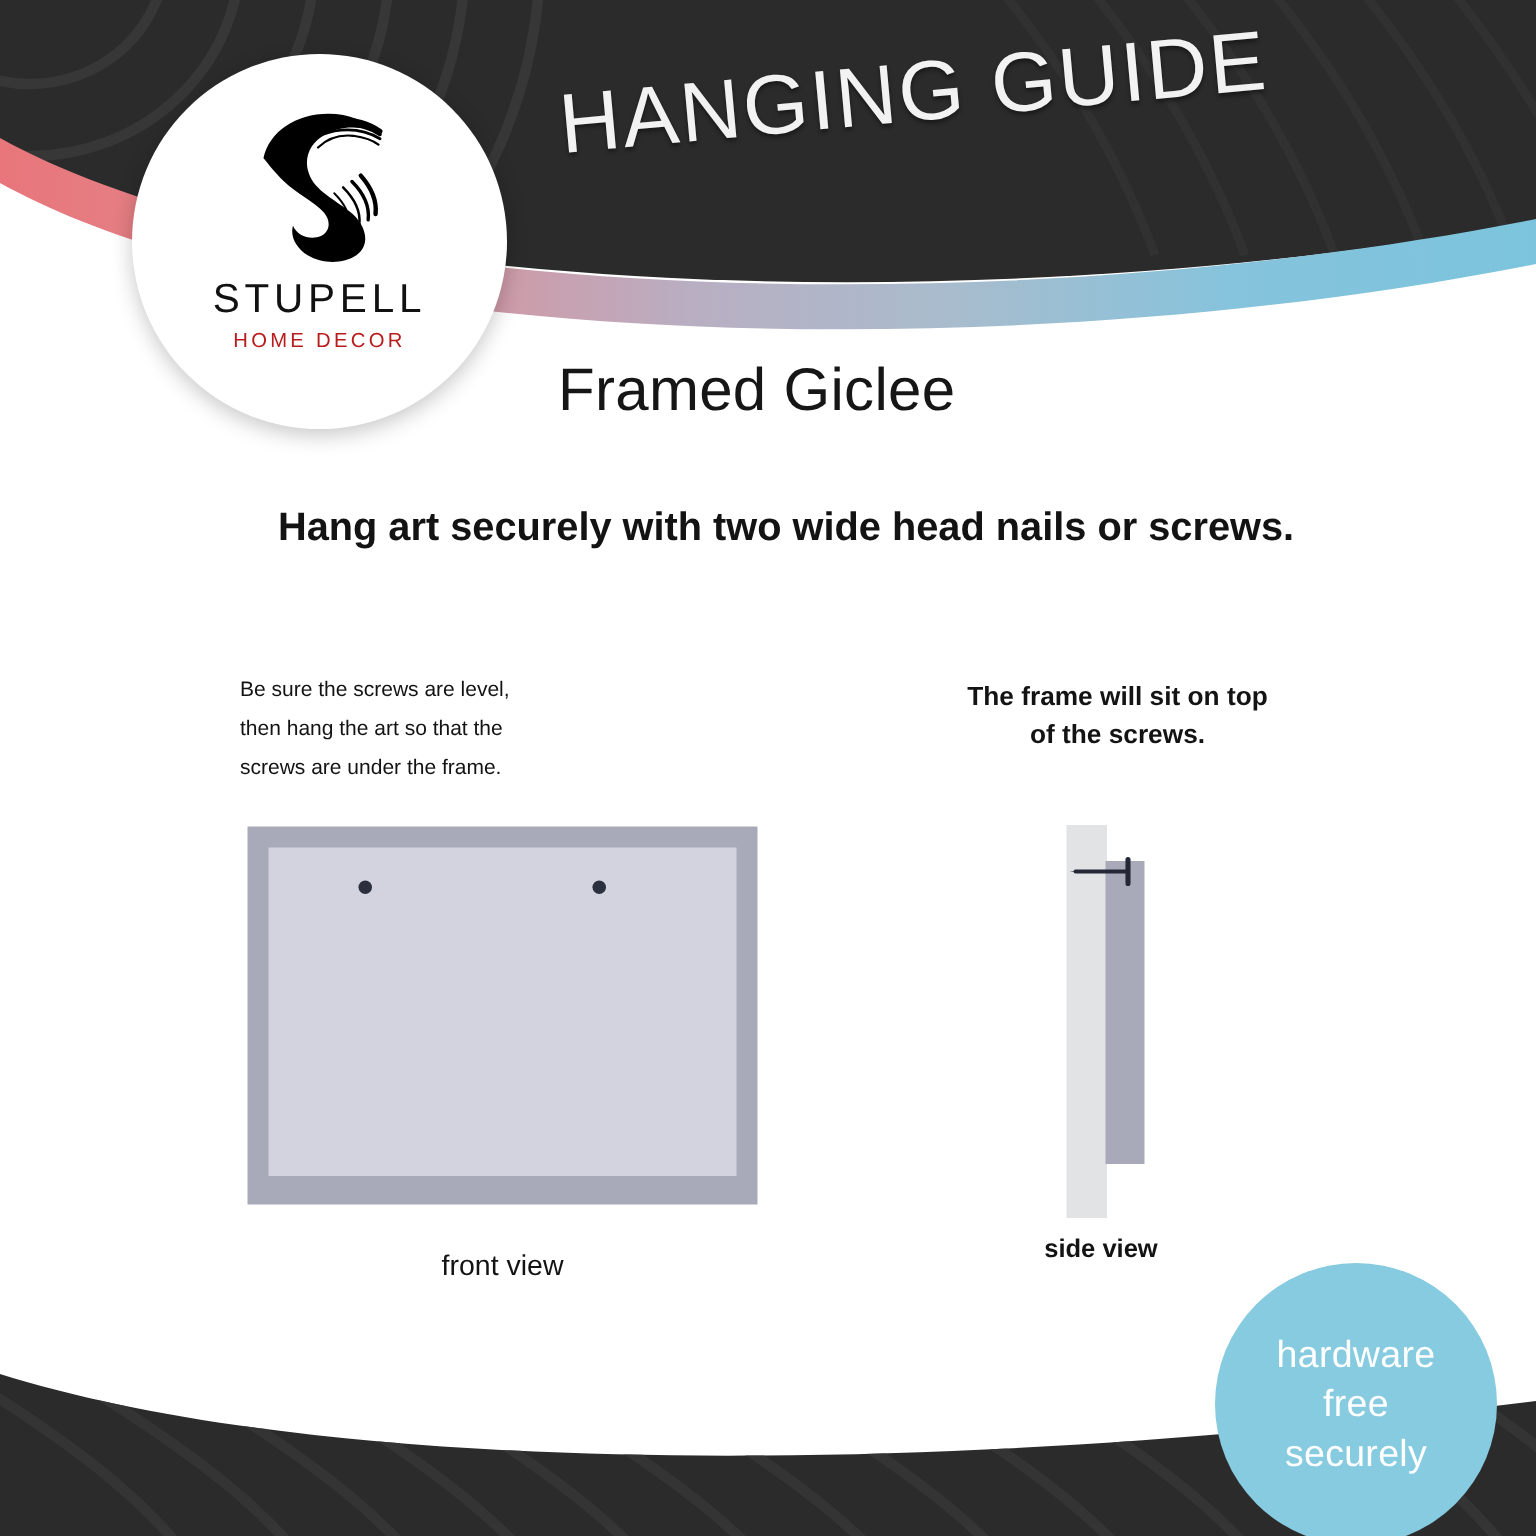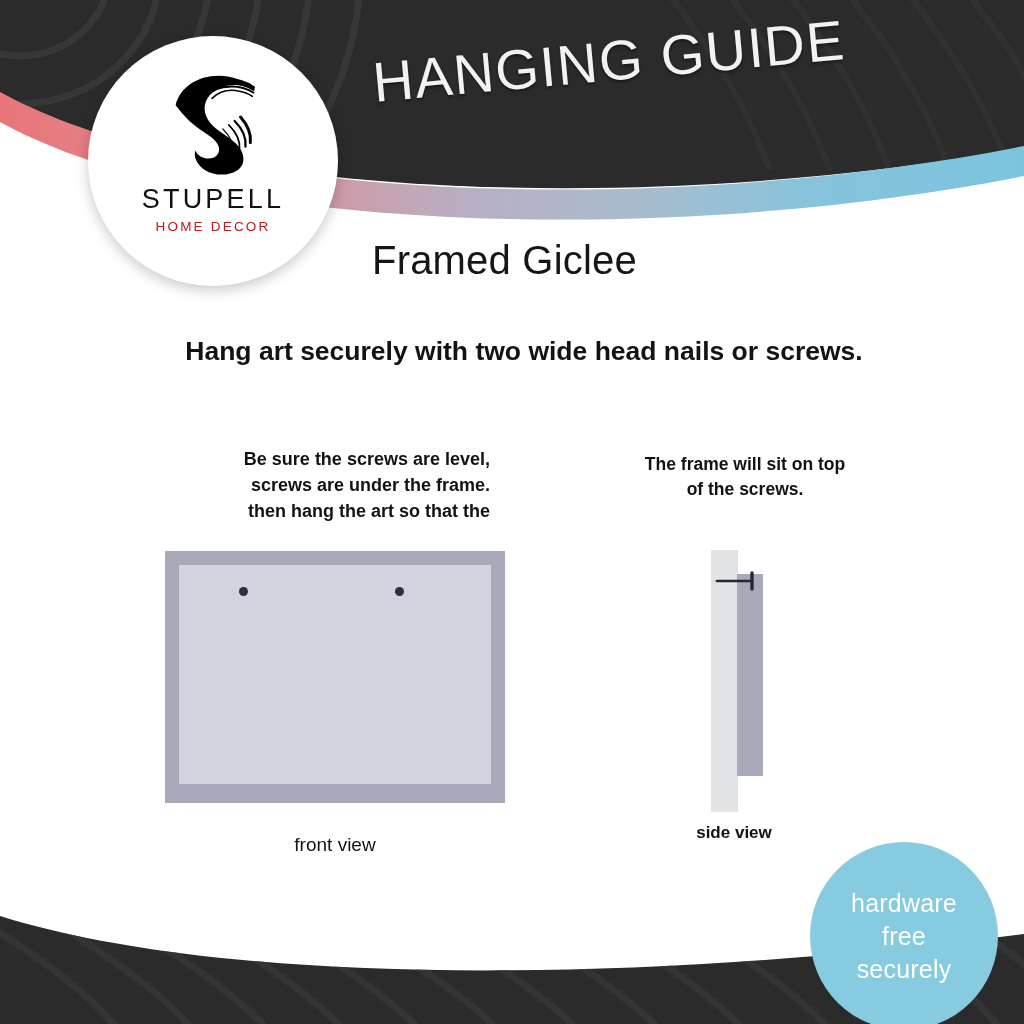--- a/index.html
+++ b/index.html
@@ -107,24 +107,24 @@
     color: #131313;
     letter-spacing: 0px;
     padding-left: 12px;
   }
 
   
   .caption-left {
     position: absolute;
     left: 160px; top: 446px;
     width: 330px;
-    text-align: right;
-    font-size: 18px;
+    text-align: left;
+    font-size: 14px;
     line-height: 26px;
-    font-weight: 700;
+    font-weight: 400;
     color: #131313;
   }
   .caption-right {
     position: absolute;
     left: 595px; top: 452px;
     width: 300px;
     text-align: center;
     font-size: 17.5px;
     line-height: 25px;
     font-weight: 600;
@@ -314,22 +314,22 @@
   </div>
 
   <div class="header-title">HANGING GUIDE</div>
 
   <div class="product-name">Framed Giclee</div>
 
   <div class="main-instruction">Hang art securely with two wide head nails or screws.</div>
 
   <div class="caption-left">
     <div>Be sure the screws are level,</div>
+    <div>then hang the art so that the</div>
     <div>screws are under the frame.</div>
-    <div>then hang the art so that the</div>
   </div>
 
   <div class="caption-right">
     <div>The frame will sit on top</div>
     <div>of the screws.</div>
   </div>
 
   <div class="front-view">
     <div class="front-view-inner">
       <div class="screw-dot left"></div>

